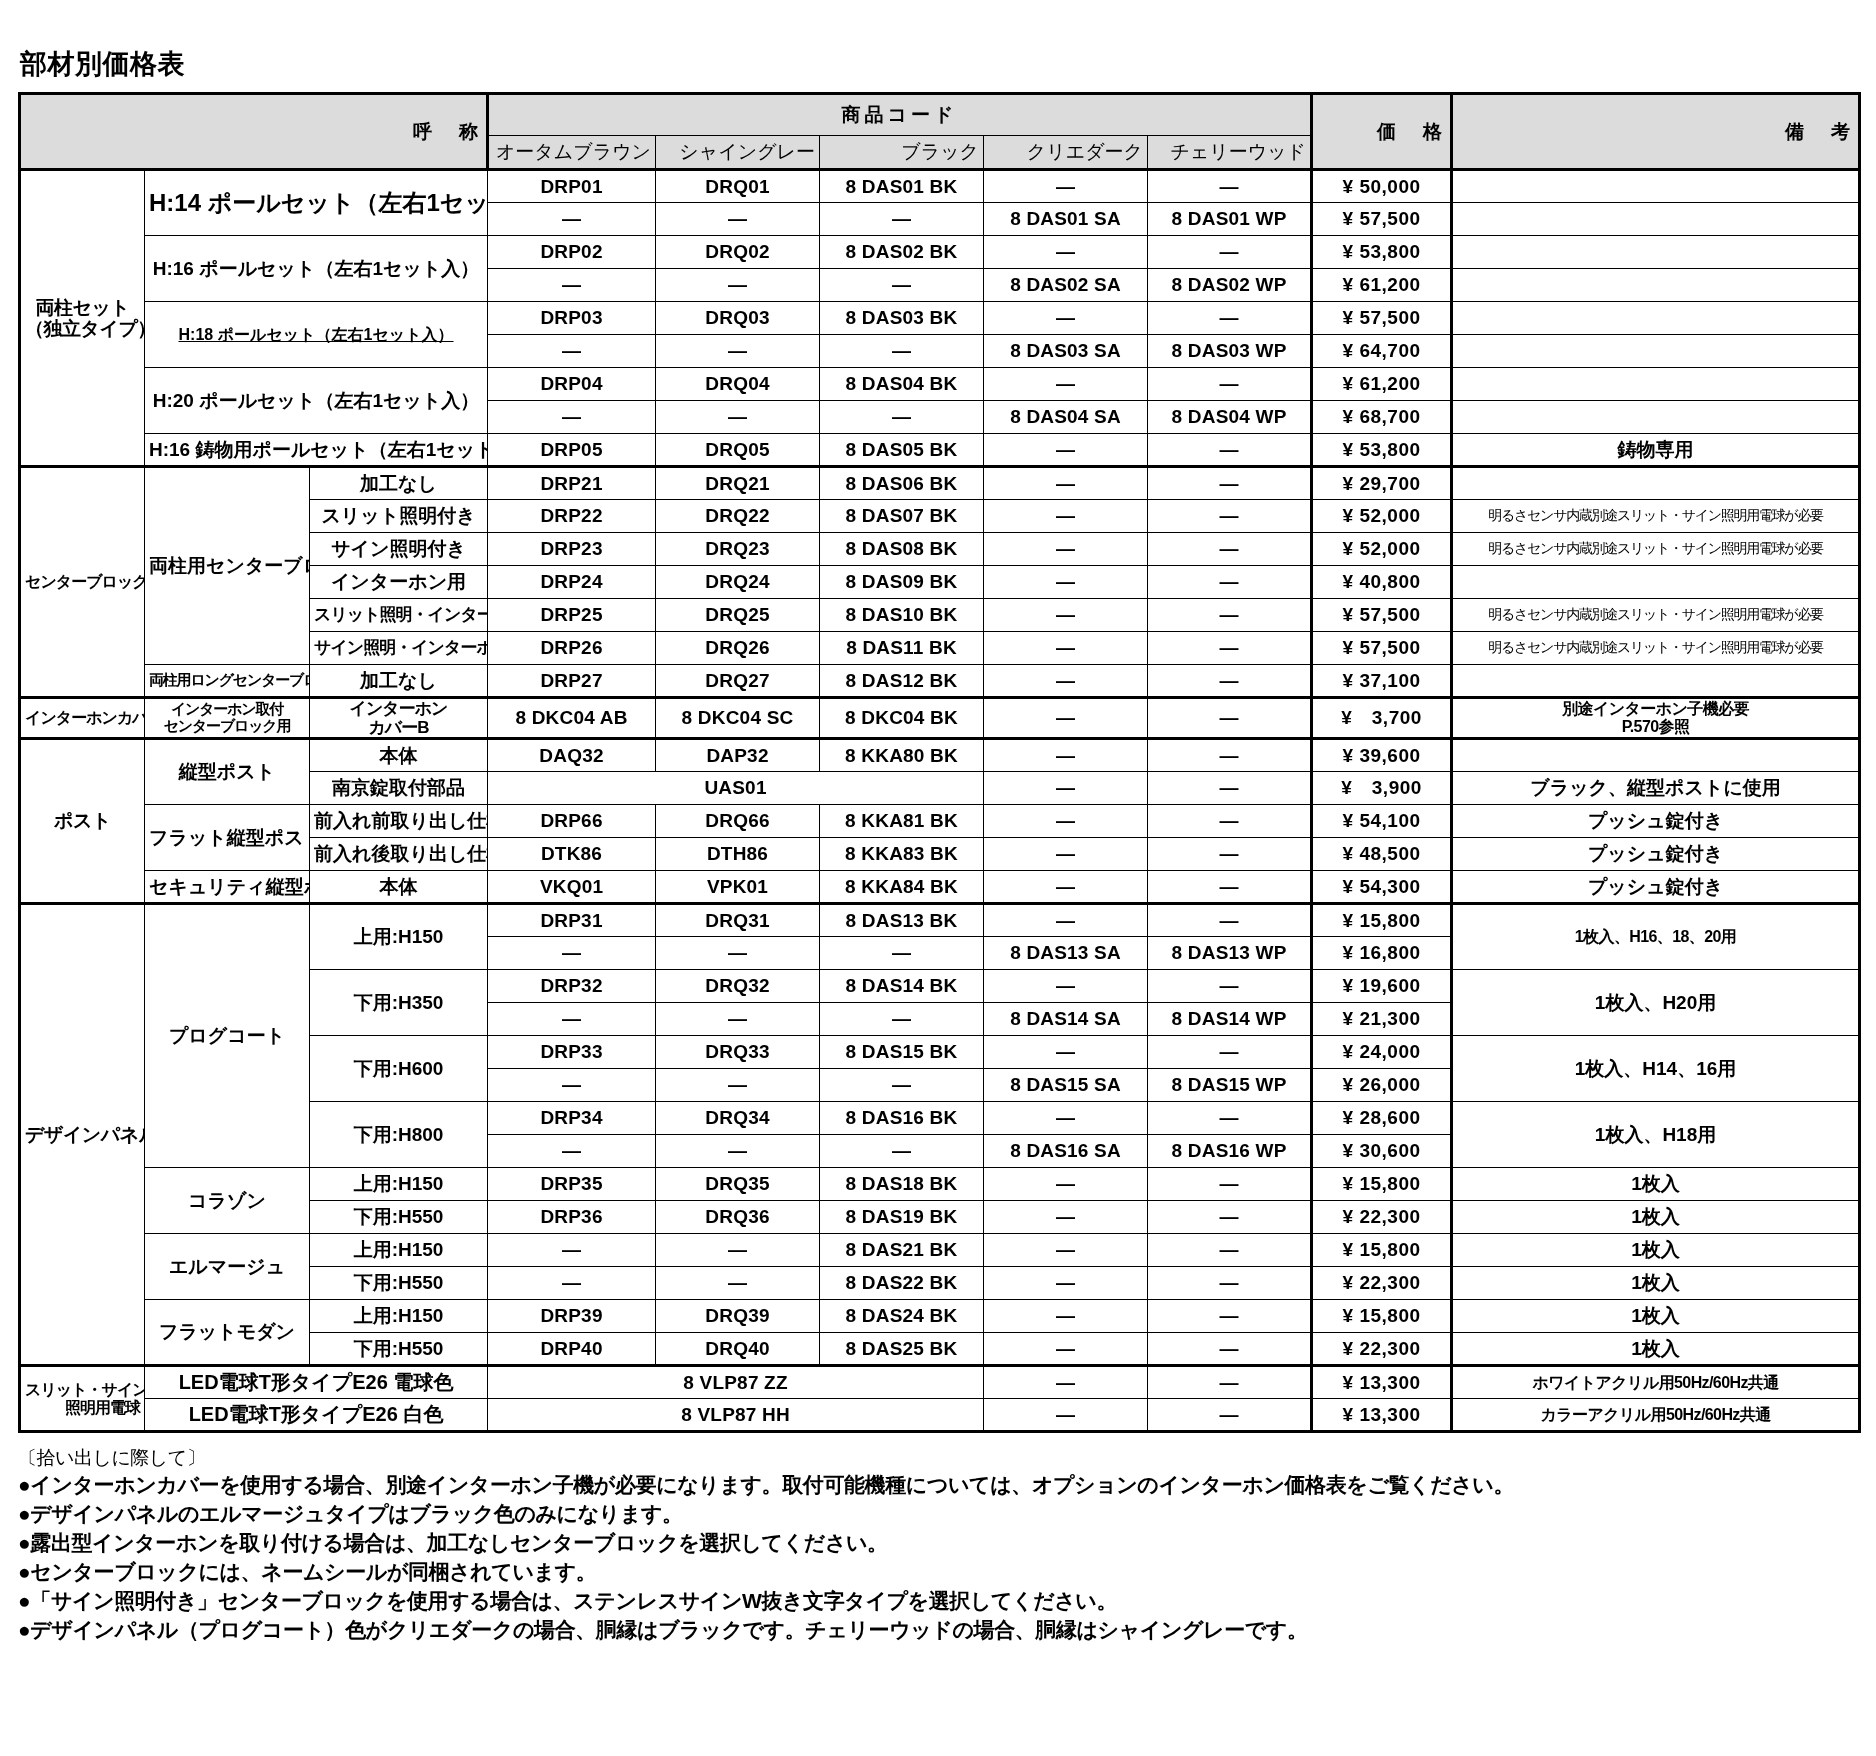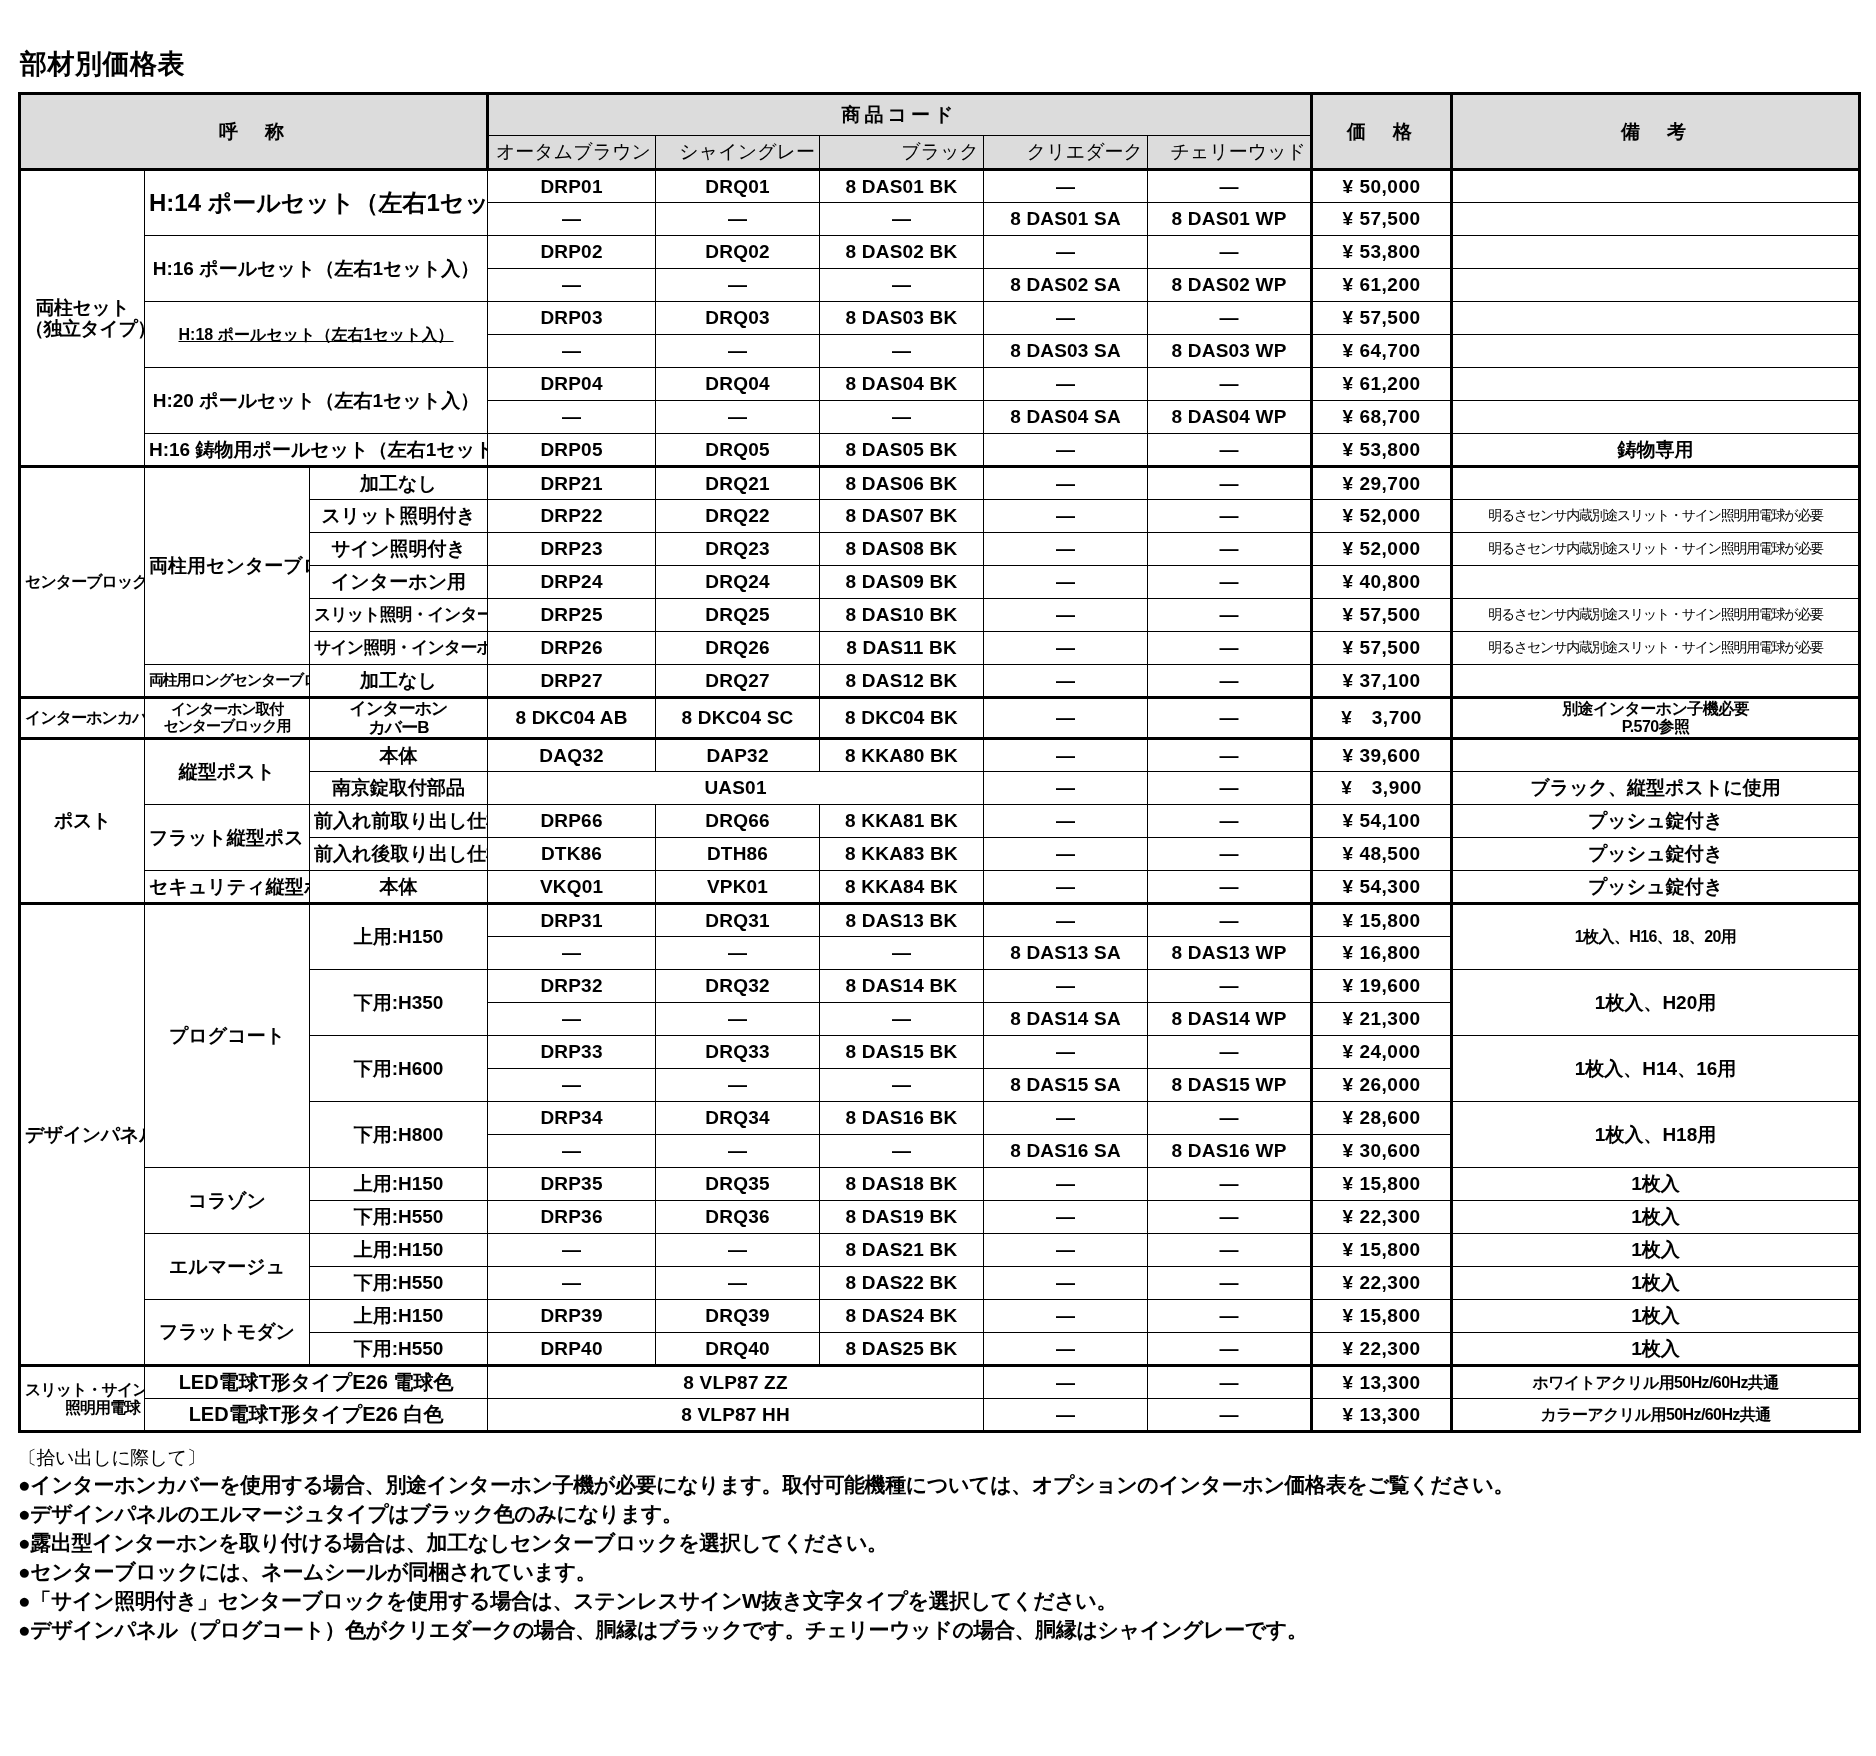--- a/index.html
+++ b/index.html
@@ -48,21 +48,21 @@
     font-weight: bold;
   }
   thead th.sub {
     font-size: 19px;
     letter-spacing: 0px;
     font-weight: normal;
     height: 34px;
     text-align: right;
   }
   thead th.top { height: 42px; }
-  thead th.tall { height: 76px; }
+  thead th.tall { height: 76px; text-align: right; }
 
   
   .tb-thick-top { border-top: 3px solid #000 !important; }
   .tb-thick-right { border-right: 3px solid #000 !important; }
 
   td.grp {
     font-size: 19px;
     font-weight: normal;
     letter-spacing: -0.5px;
     font-family: Liberation Serif, serif;

